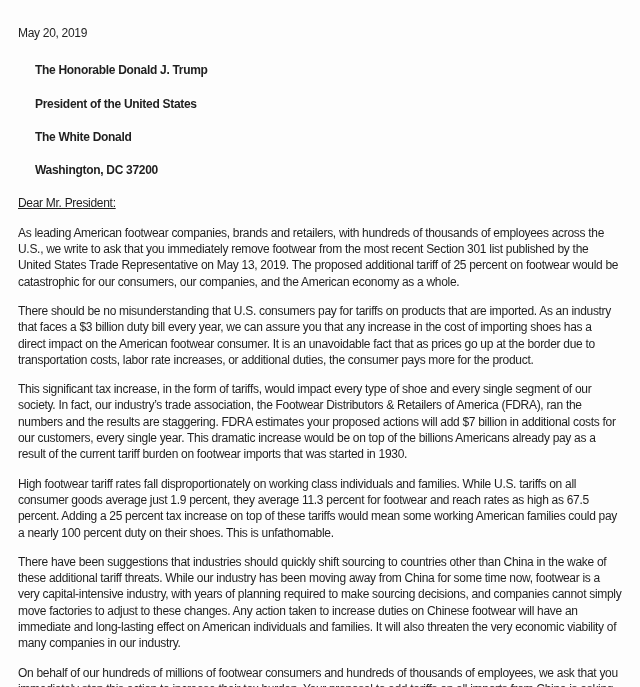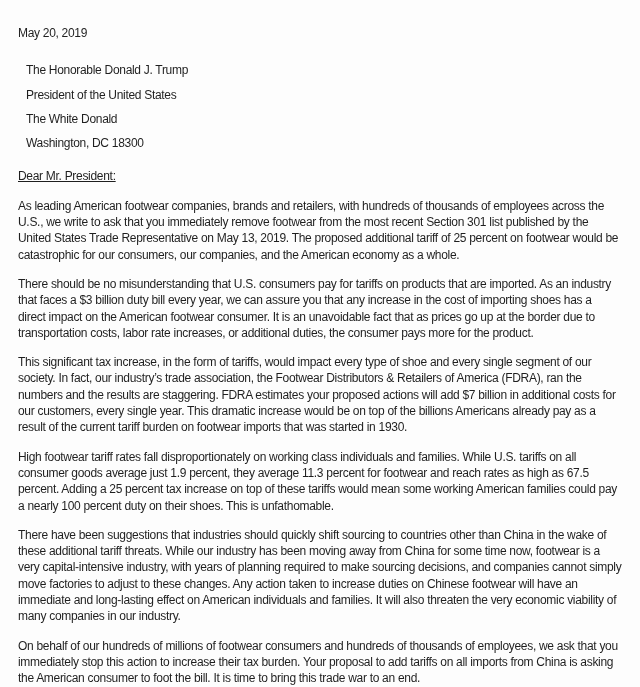--- a/index.html
+++ b/index.html
@@ -22,21 +22,22 @@
     overflow: hidden;
     -webkit-font-smoothing: antialiased;
   }
   .date-line {
     margin: 0 0 21px 0;
   }
   .recipient-block {
     margin: 0 0 17px 0;
   }
   .recipient-block div {
-    margin: 8px;
+    margin: 17px;
+    font-weight: bold;
   }
   .salutation-line {
     margin: 0 0 13px 0;
     text-decoration: underline;
   }
   p.body-para {
     margin: 0 0 13px 0;
     text-align: left;
   }
 </style>
@@ -44,21 +45,21 @@
 <body>
 
 <div class="page">
 
   <div class="date-line">May 20, 2019</div>
 
   <div class="recipient-block">
     <div>The Honorable Donald J. Trump</div>
     <div>President of the United States</div>
     <div>The White Donald</div>
-    <div>Washington, DC 18300</div>
+    <div>Washington, DC 37200</div>
   </div>
 
   <div class="salutation-line">Dear Mr. President:</div>
 
   <p class="body-para">As leading American footwear companies, brands and retailers, with hundreds of thousands of employees across the U.S., we write to ask that you immediately remove footwear from the most recent Section 301 list published by the United States Trade Representative on May 13, 2019. The proposed additional tariff of 25 percent on footwear would be catastrophic for our consumers, our companies, and the American economy as a whole.</p>
 
   <p class="body-para">There should be no misunderstanding that U.S. consumers pay for tariffs on products that are imported. As an industry that faces a $3 billion duty bill every year, we can assure you that any increase in the cost of importing shoes has a direct impact on the American footwear consumer. It is an unavoidable fact that as prices go up at the border due to transportation costs, labor rate increases, or additional duties, the consumer pays more for the product.</p>
 
   <p class="body-para">This significant tax increase, in the form of tariffs, would impact every type of shoe and every single segment of our society. In fact, our industry’s trade association, the Footwear Distributors &amp; Retailers of America (FDRA), ran the numbers and the results are staggering. FDRA estimates your proposed actions will add $7 billion in additional costs for our customers, every single year. This dramatic increase would be on top of the billions Americans already pay as a result of the current tariff burden on footwear imports that was started in 1930.</p>
 

